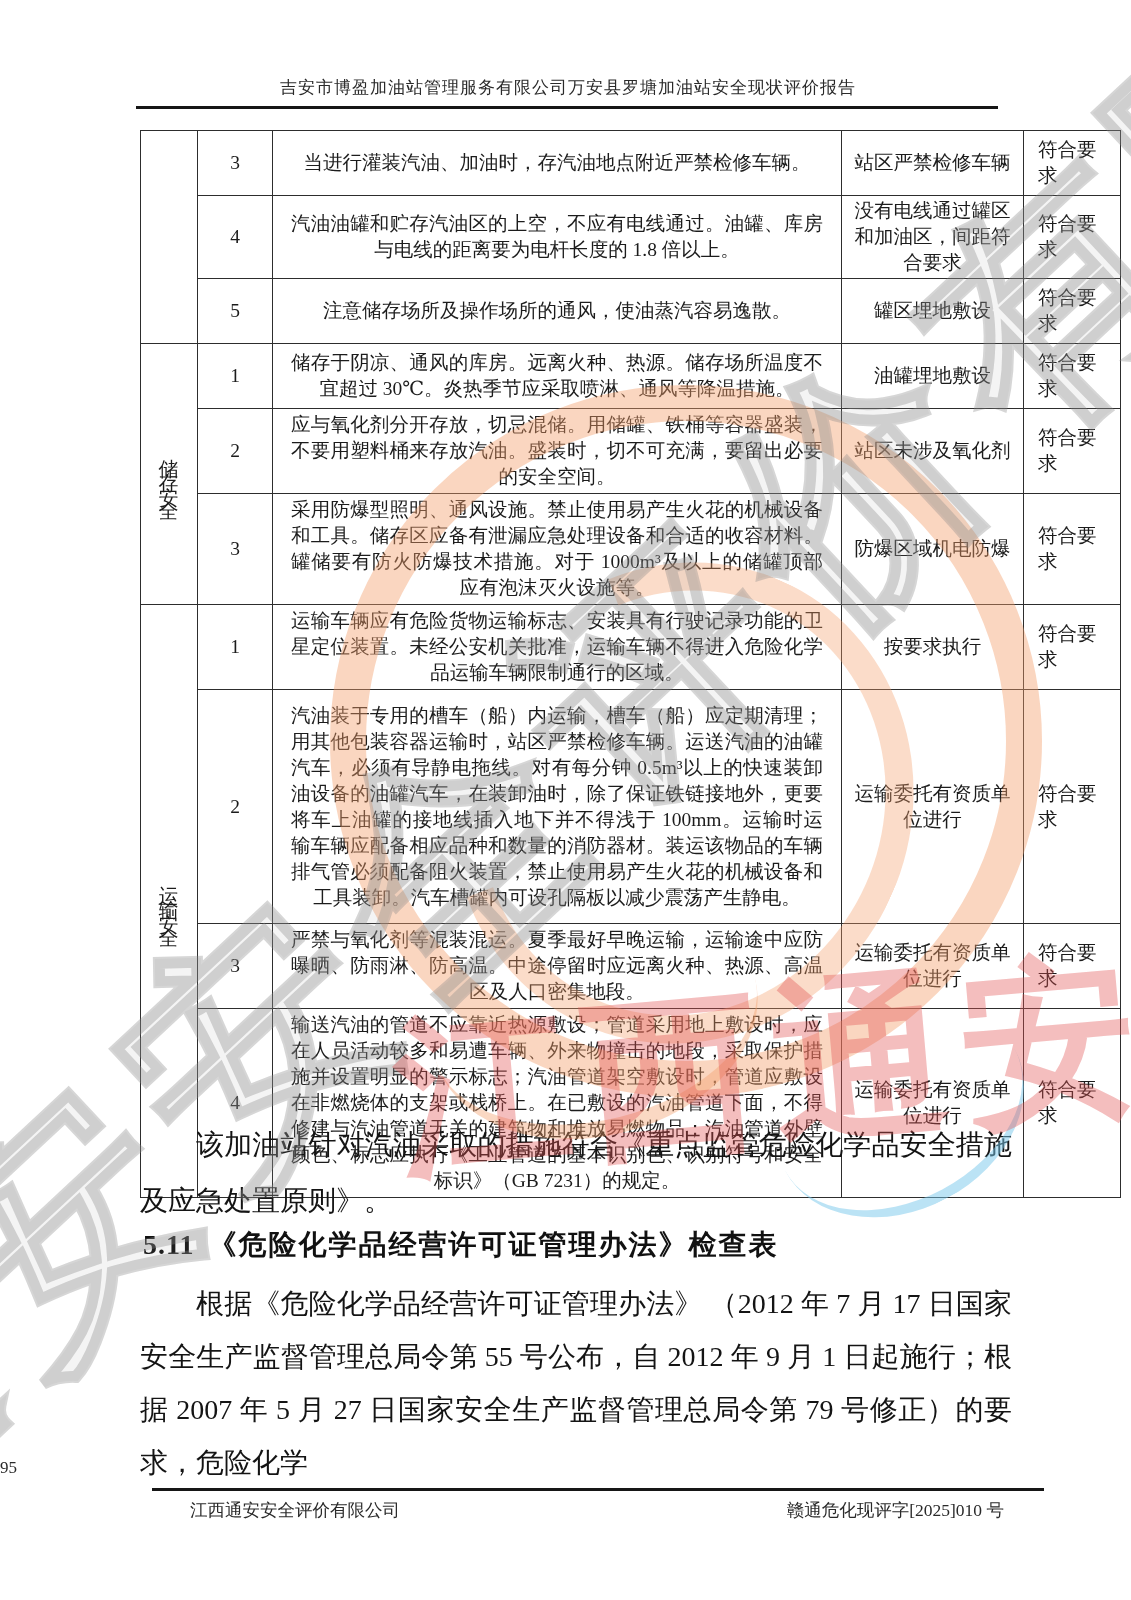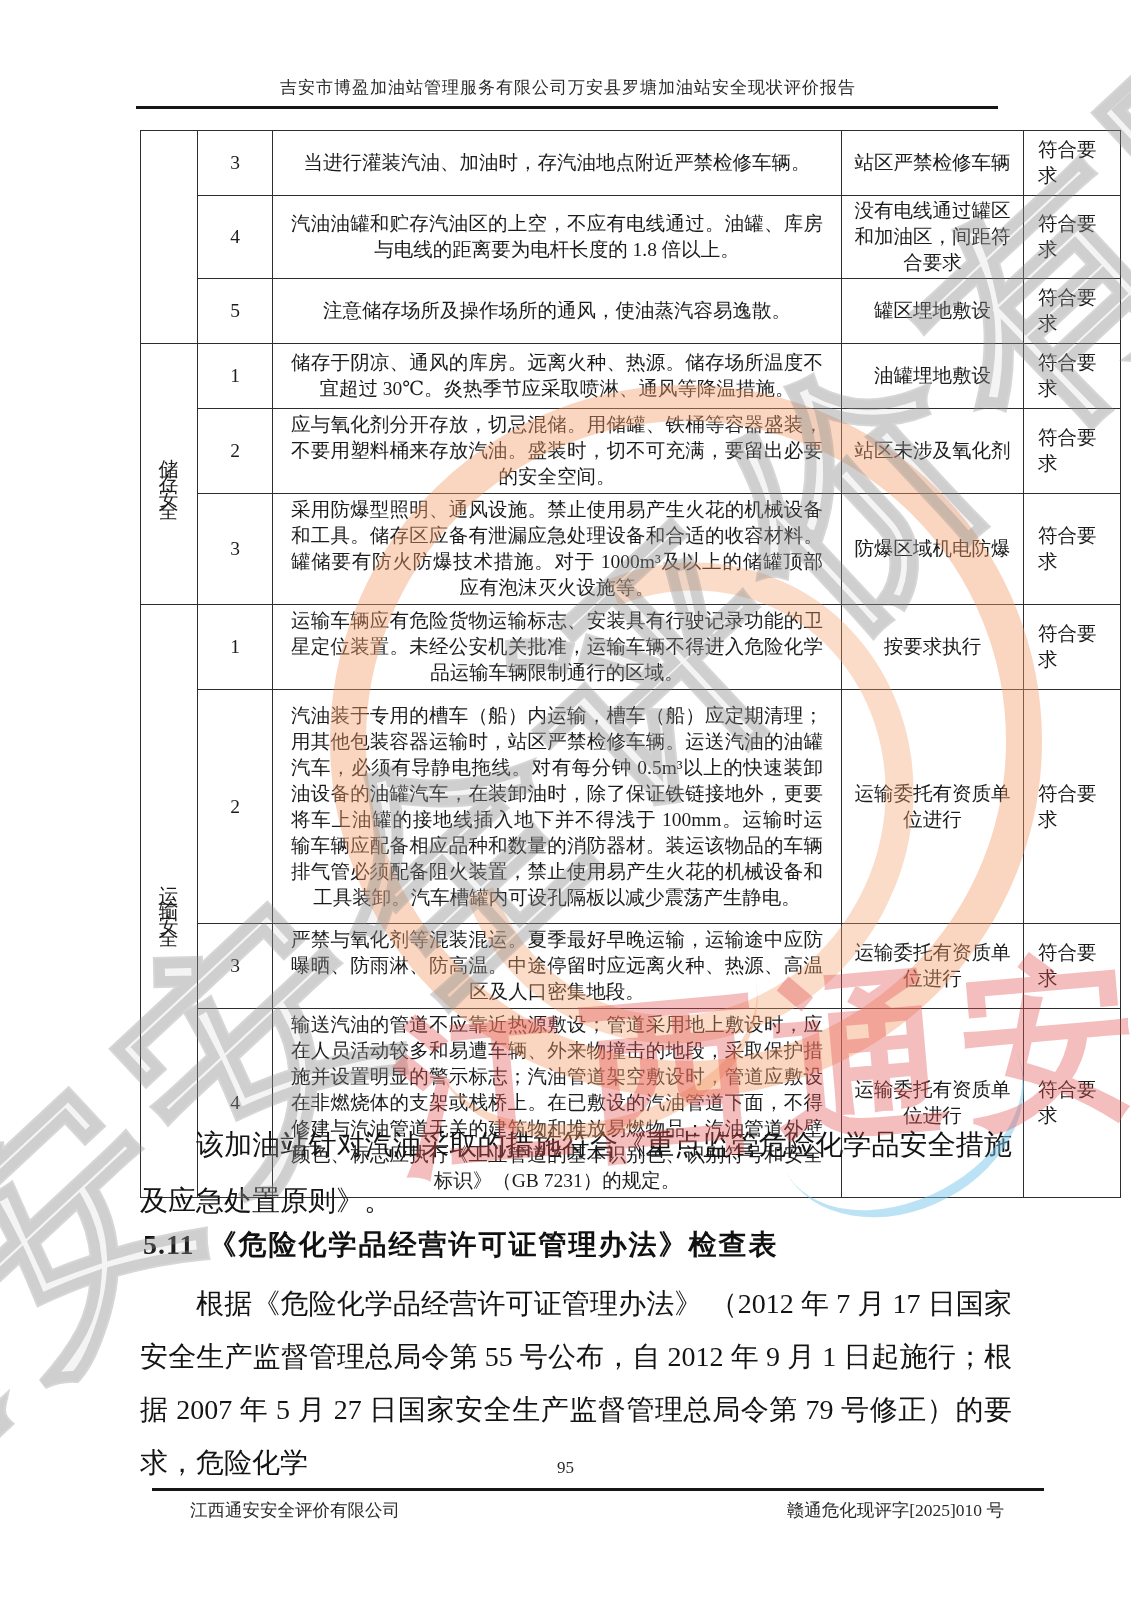--- a/index.html
+++ b/index.html
@@ -77,21 +77,21 @@
     color: #111;
     white-space: nowrap;
   }
   .section-heading .sec-num { margin-right: 14px; letter-spacing: 1px; }
   .section-heading .sec-title { letter-spacing: 2px; }
 
   
   .page-number {
     position: absolute;
     top: 1458px; left: 0; width: 1131px;
-    text-align: center;
+    text-align: left;
     font-size: 17px;
     color: #2a2a2a;
   }
   .footer-rule {
     position: absolute;
     top: 1488px; left: 152px; width: 892px; height: 3px;
     background: #161616;
   }
   .footer-row {
     position: absolute;

